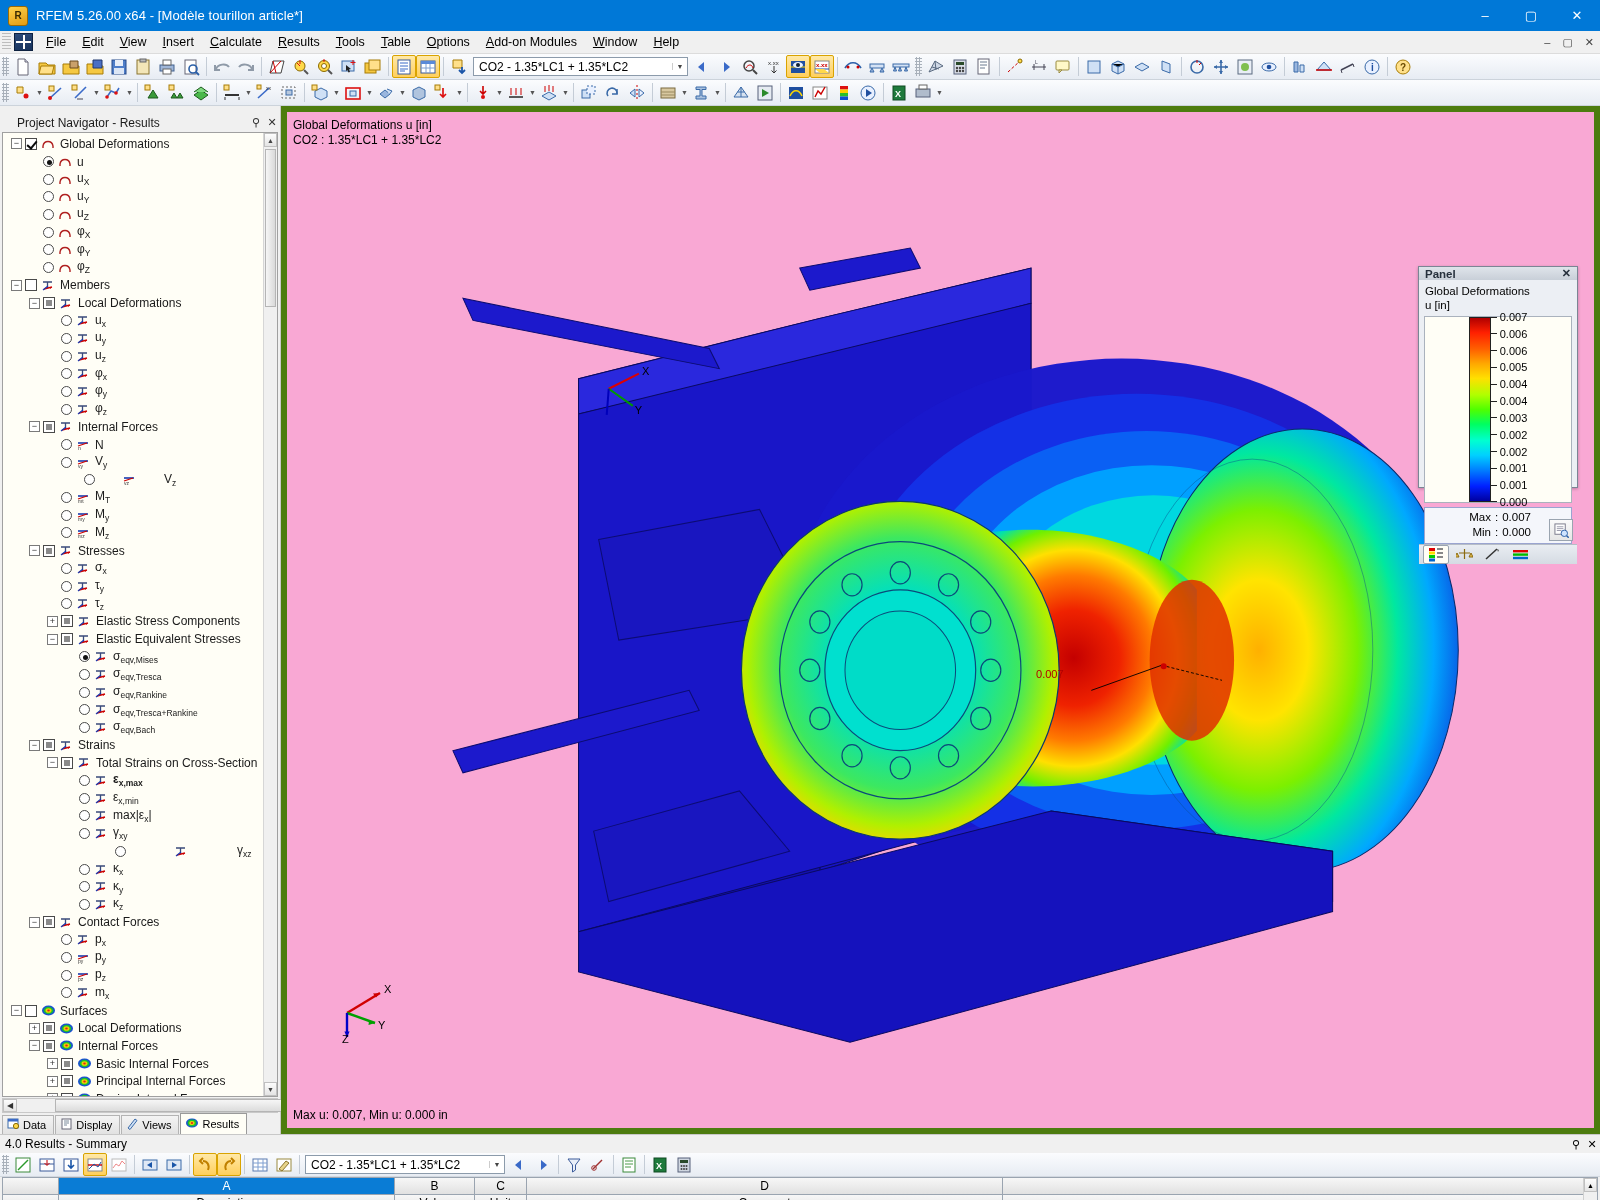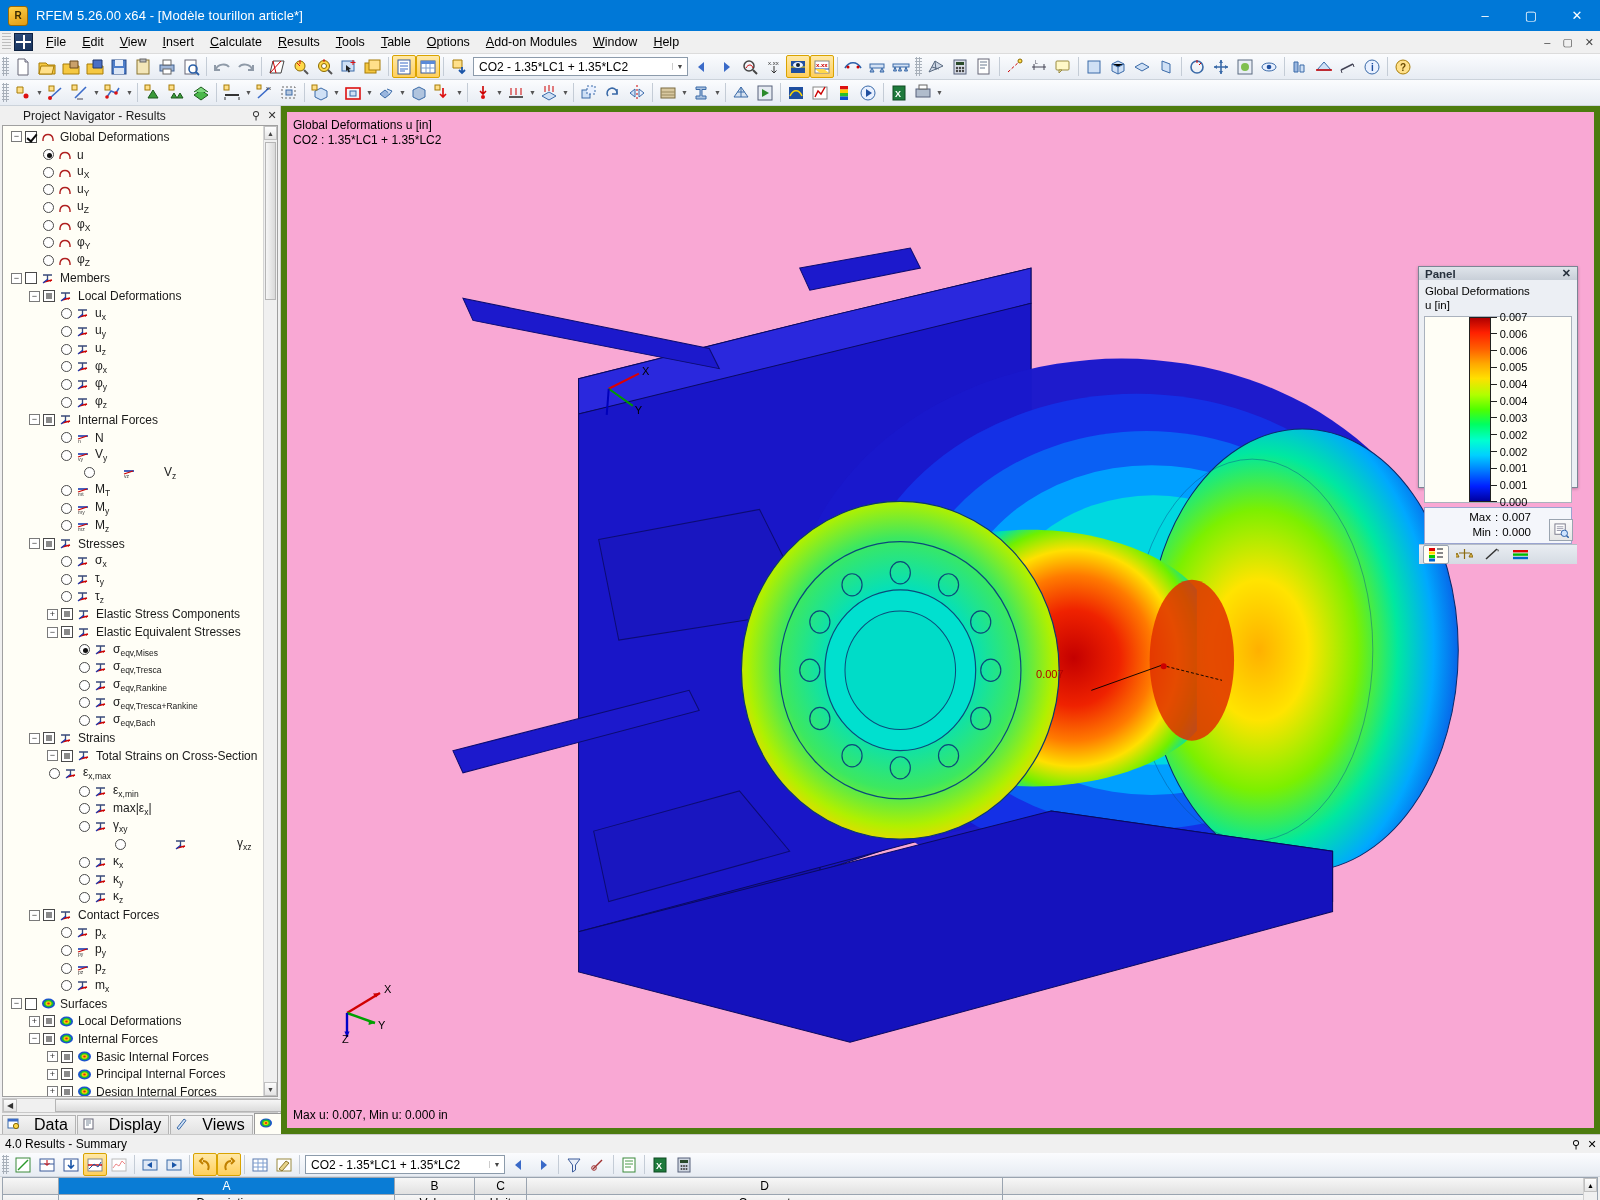--- a/index.html
+++ b/index.html
@@ -52,22 +52,22 @@
 
   
   .ic { width:18px; height:18px; display:block; }
 
   
   #main { display:flex; height:1028px; }
 
   
   #nav { width:281px; background:#f0f0f0; display:flex; flex-direction:column;
          border-right:1px solid #c8c8c8; }
-  #navhdr { height:19px; display:flex; align-items:center; padding-left:23px;
-            font-size:12px; color:#1a1a1a; background:#f0f0f0; }
+  #navhdr { height:19px; display:flex; align-items:center; padding-left:17px;
+            font-size:12px; color:#1a1a1a; background:#f0f0f0;margin-top:7px; }
   #navhdr .nspacer{flex:1;}
   #navhdr .nb{ width:16px; text-align:center; font-size:11px; color:#333; }
   #navbody { flex:1; background:#fffef6; border:1px solid #a0a0a0; margin:0 2px;
              position:relative; overflow:hidden; }
   #tree { position:absolute; inset:0 14px 0 0; overflow:hidden; padding-top:2px;}
   .row { height:17.7px; display:flex; align-items:center; font-size:12px; white-space:nowrap; }
   .exp { width:11px; height:11px; border:1px solid #7a7a7a; background:#fff; font-size:9px;
          line-height:9px; text-align:center; color:#333; margin-right:3px; flex:none; }
   .expg { width:14px; flex:none; }
   .cbx { width:12px; height:12px; border:1px solid #4a4a4a; background:#fff; margin-right:4px; flex:none;
@@ -88,23 +88,23 @@
          background:linear-gradient(to bottom,#fdfdfd,#e4e4e4);border:1px solid #c0c0c0;color:#444;}
   .vsb .thumb{position:absolute;left:1px;right:1px;top:16px;height:158px;
          background:linear-gradient(to right,#f6f6f6,#d9d9d9);border:1px solid #b5b5b5;}
   #navhsb { height:15px; margin:1px 2px 0 2px; display:flex; background:#f0f0f0; border:1px solid #c9c9c9;}
   #navhsb .lb,#navhsb .rb{width:14px;display:flex;align-items:center;justify-content:center;font-size:8px;
       background:linear-gradient(to bottom,#fdfdfd,#e4e4e4);border:1px solid #c0c0c0;color:#333;}
   #navhsb .trk{flex:1;position:relative;}
   #navhsb .th{position:absolute;left:38px;width:485px;top:0;bottom:0;
       background:linear-gradient(to bottom,#f6f6f6,#dcdcdc);border:1px solid #b5b5b5;}
   #navtabs { height:21px; display:flex; align-items:flex-end; padding-left:2px; gap:1px; }
-  .ntab { height:19px; display:flex; align-items:center; gap:14px; padding:0 7px 0 4px;
+  .ntab { height:19px; display:flex; align-items:center; gap:3px; padding:0 7px 0 4px;
           background:linear-gradient(to bottom,#f4f4f4,#e2e2e2); border:1px solid #b4b4b4;
-          border-bottom:none; font-size:16px; }
+          border-bottom:none; font-size:11px; }
   .ntab.act { height:21px; background:#fffef6; border-color:#9a9a9a; }
 
   
   #view { flex:1; background:#f9a8d4; border:6px solid #4d7c0f; position:relative; overflow:hidden; }
   #viewhdr { position:absolute; left:6px; top:6px; font-size:12px; line-height:15px; color:#000; }
   #viewfoot { position:absolute; left:6px; bottom:6px; font-size:12px; color:#000; }
 
   
   #panel { position:absolute; right:16px; top:154px; width:160px; height:222px;
            background:#eceff4; border:1px solid #7b8594; box-shadow:0 1px 3px rgba(0,0,0,.25);
@@ -1106,21 +1106,21 @@
             <span class="exp">−</span>
             <span class="cbx half"></span>
             <span class="gicon"><svg width="15" height="13" viewBox="0 0 15 13">
                 <path d="M2 3h9M6.5 3v6" stroke="#3a4a7a" stroke-width="1.3" fill="none"></path>
                 <path d="M3 10l8-2" stroke="#c00" stroke-width="1.3"></path>
                 <path d="M11 8l-2.4 .3 .8 1.6z" fill="#c00"></path>
                 <path d="M2 11l5-4" stroke="#1a3ab0" stroke-width="1.2"></path>
               </svg></span>
             <span class="lbl">Total Strains on Cross-Section</span>
           </div>
-          <div class="row" style="padding-left: 32px;">
+          <div class="row" style="padding-left: 62px; font-weight: bold;">
             <span class="expg"></span>
             <span class="rdo"></span>
             <span class="gicon"><svg width="15" height="13" viewBox="0 0 15 13">
                 <path d="M2 3h9M6.5 3v6" stroke="#3a4a7a" stroke-width="1.3" fill="none"></path>
                 <path d="M3 10l8-2" stroke="#c00" stroke-width="1.3"></path>
                 <path d="M11 8l-2.4 .3 .8 1.6z" fill="#c00"></path>
                 <path d="M2 11l5-4" stroke="#1a3ab0" stroke-width="1.2"></path>
               </svg></span>
             <span class="lbl">ε<sub>x,max</sub></span>
           </div>

